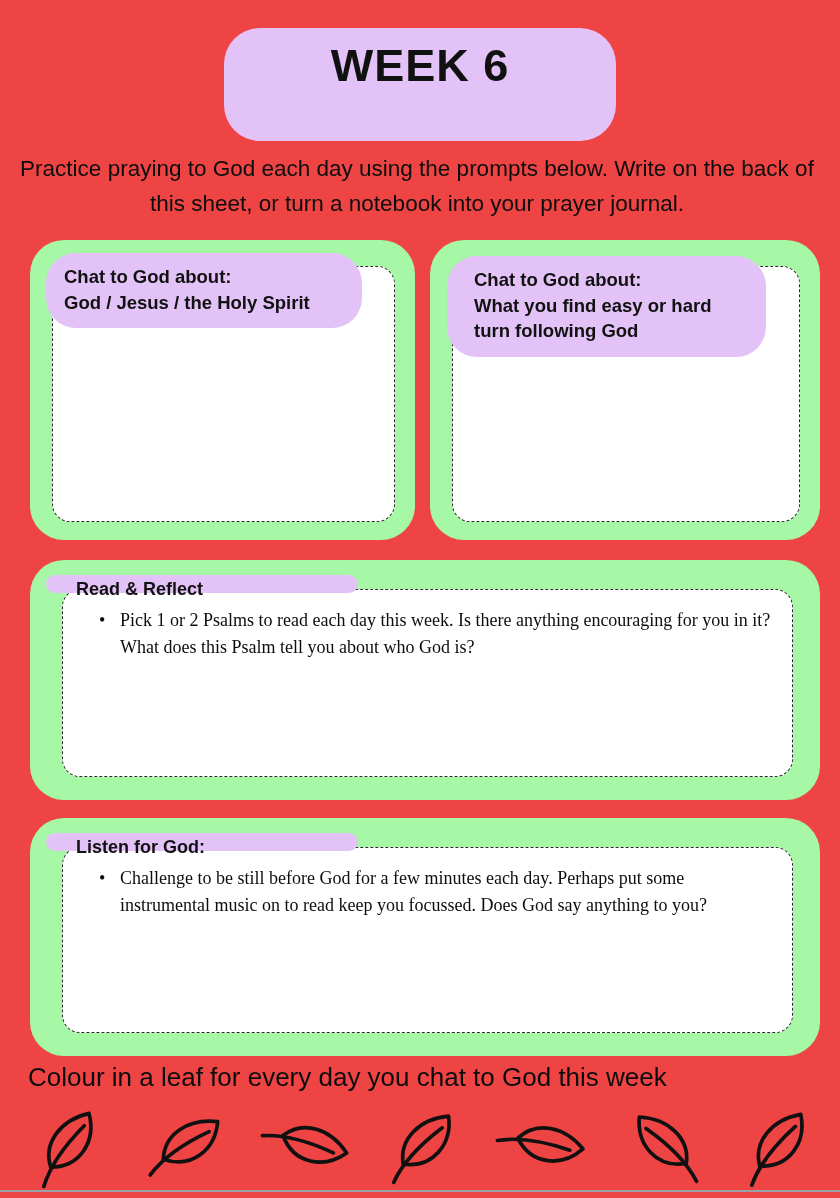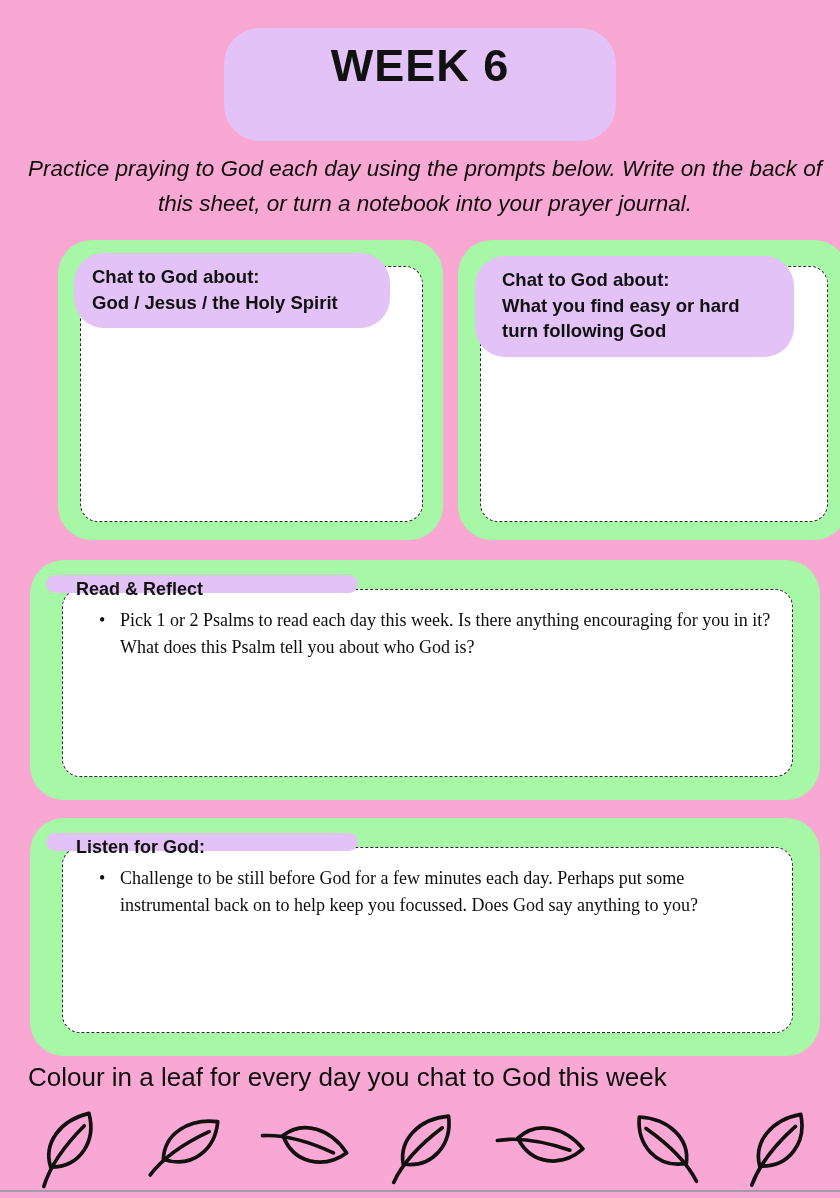--- a/index.html
+++ b/index.html
@@ -6,21 +6,21 @@
     margin: 0;
     padding: 0;
     background: #ffffff;
     font-family: "Liberation Sans", sans-serif;
     color: #111111;
   }
   .page {
     position: relative;
     width: 840px;
     height: 1198px;
-    background: #f9a8d4;
+    background: #ef4444;
     overflow: hidden;
   }
 
   
   .header-pill {
     position: absolute;
     left: 224px;
     top: 28px;
     width: 392px;
     height: 113px;
@@ -39,45 +39,44 @@
     font-size: 31px;
     font-weight: 800;
     line-height: 1.05;
     margin-top: 1px;
   }
 
   
   .intro-text {
     position: absolute;
     top: 152px;
-    left: 22px;
+    left: 14px;
     width: 806px;
     margin: 0;
     text-align: center;
     font-size: 22.5px;
     line-height: 1.55;
     color: #0d0d0d;
-    font-style: italic;
   }
 
   
   .green-box {
     position: absolute;
     background: #a6f7a6;
     border-radius: 34px;
   }
   .writing-area {
     position: absolute;
     background: #ffffff;
     border: 1.6px dashed #2b2b2b;
     border-radius: 18px;
   }
 
   
-  .chat-box { top: 240px; height: 300px; margin-left: 28px; }
+  .chat-box { top: 240px; height: 300px; }
   .chat-box-1 { left: 30px;  width: 385px; }
   .chat-box-2 { left: 430px; width: 390px; }
   .chat-box .writing-area { left: 22px; right: 20px; top: 26px; bottom: 18px; }
   .chat-pill {
     position: absolute;
     background: #e3c3f7;
     border-radius: 30px;
     font-weight: 800;
     font-size: 18.5px;
     line-height: 1.38;
@@ -194,21 +193,21 @@
       <ul class="bullet-list">
         <li>Pick 1 or 2 Psalms to read each day this week. Is there anything encouraging for you in it? What does this Psalm tell you about who God is?</li>
       </ul>
     </div>
     <div class="bar-pill">Read &amp; Reflect</div>
   </div>
 
   <div class="green-box section-box listen-box">
     <div class="writing-area">
       <ul class="bullet-list">
-        <li>Challenge to be still before God for a few minutes each day. Perhaps put some instrumental back on to help keep you focussed. Does God say anything to you?</li>
+        <li>Challenge to be still before God for a few minutes each day. Perhaps put some instrumental music on to read keep you focussed. Does God say anything to you?</li>
       </ul>
     </div>
     <div class="bar-pill">Listen for God:</div>
   </div>
 
   <p class="footer-instruction">Colour in a leaf for every day you chat to God this week</p>
 
   <div class="leaf-row">
     <div class="leaf">
       <svg viewBox="0 0 100 110" fill="none" xmlns="http://www.w3.org/2000/svg">

